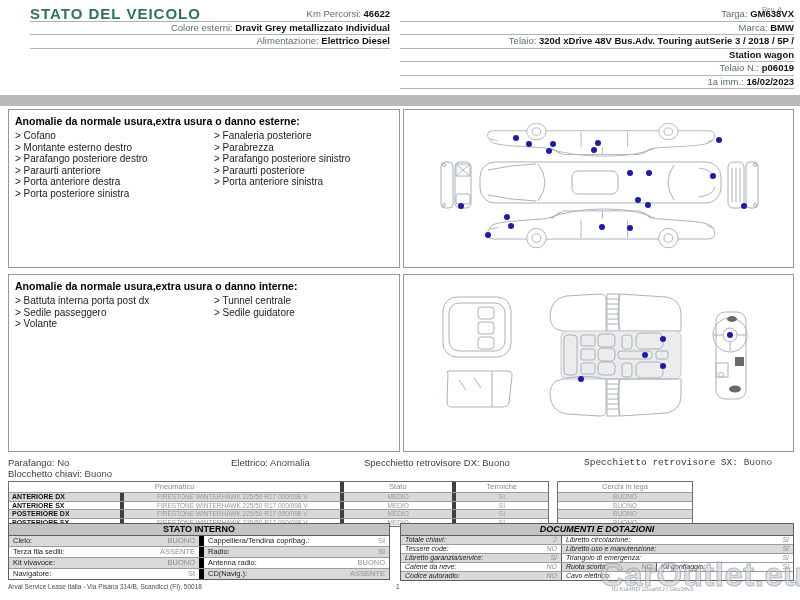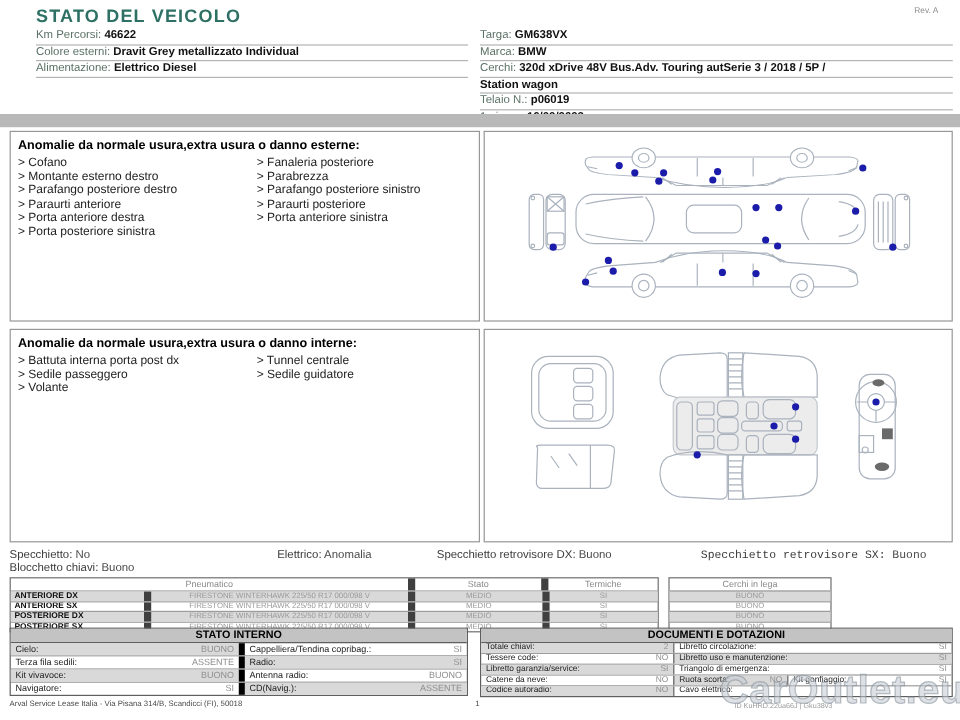--- a/index.html
+++ b/index.html
@@ -2,21 +2,21 @@
 <html style="--accent-teal: #2e7164; --damage-dot: #1c1caa; --diagram-line: #a9b2bd; --row-shade: #d9d9d9; --band-gray: #b9b9b9; --header-cell: #c3c3c3;"><head>
 <meta charset="utf-8">
 <style>
   html,body{margin:0;padding:0;}
   body{font-family:"Liberation Sans","DejaVu Sans",sans-serif;background:#ffffff;}
   #page{position:relative;width:800px;height:600px;background:#fff;overflow:hidden;}
 
   
   #title{position:absolute;left:30px;top:5px;font-size:15px;font-weight:bold;letter-spacing:1px;color:var(--accent-teal,#2e7164);}
   #rev{position:absolute;right:18px;top:6px;font-size:7px;color:#8a8a8a;}
-  .fields{position:absolute;top:24px;}
+  .fields{position:absolute;top:8px;text-align:right;}
   #fields-left{left:30px;width:360px;}
   #fields-right{left:400px;width:394px;}
   .frow{border-bottom:1px solid #b3b3b3;font-size:9.5px;padding:1px 0 1px 0;height:10.5px;line-height:10.5px;white-space:nowrap;overflow:hidden;}
   .flabel{color:#5a7166;}
   .fvalue{font-weight:bold;color:#111;}
 
   
   #band{position:absolute;left:0;top:95px;width:800px;height:11px;background:var(--band-gray,#b9b9b9);}
 
   
@@ -37,35 +37,35 @@
 
   
   #tire-table{position:absolute;left:8px;top:481px;width:786px;display:flex;font-size:6.5px;color:#9a9a9a;}
   .tt-box{border:1px solid #6f6f6f;box-sizing:border-box;}
   #tt-main{width:541px;}
   #tt-spacer{width:8px;}
   #tt-cerchi{width:136px;}
   .trow{display:flex;height:7.5px;line-height:7.5px;border-top:1px solid #9c9c9c;}
   .trow:first-child{border-top:none;}
   .trow-h{height:10px;line-height:10px;color:#8a8a8a;font-size:7.5px;}
-  .tc{box-sizing:border-box;border-left:6px solid #404040;text-align:center;overflow:hidden;white-space:nowrap;}
+  .tc{box-sizing:border-box;border-left:4px solid #404040;text-align:center;overflow:hidden;white-space:nowrap;}
   .tc:first-child{border-left:none;}
   .c-pos{width:132px;text-align:left;font-weight:bold;color:#111;font-size:7px;padding-left:3px;}
   .c-pneu{width:394px;}
   .c-tire{width:262px;}
   .c-stato{width:132px;}
   .c-term{width:114px;}
   .c-cer{width:134px;text-align:center;height:7.5px;line-height:7.5px;border-top:1px solid #9c9c9c;}
   .c-cer:first-child{border-top:none;height:10px;line-height:10px;font-size:7.5px;color:#8a8a8a;}
   .g{background:var(--row-shade,#d9d9d9);}
 
   
   .kv-table{position:absolute;top:523px;border:1px solid #5f5f5f;box-sizing:border-box;}
   #si-table{left:8px;width:382px;}
-  #doc-table{left:400px;width:394px;}
+  #doc-table{left:400px;width:394px;font-style:italic;}
   .kv-head{height:11px;line-height:11px;background:var(--header-cell,#c3c3c3);border-bottom:1px solid #5f5f5f;font-weight:bold;font-size:9px;text-align:center;color:#000;}
   .kvrow{display:flex;border-top:1px solid #9c9c9c;}
   .kvrow:nth-child(2){border-top:none;}
   .si-r{height:10px;line-height:10px;font-size:7.5px;}
   .doc-r{height:8px;line-height:8px;font-size:7px;}
   .half{display:flex;justify-content:space-between;box-sizing:border-box;padding:0 4px;overflow:hidden;white-space:nowrap;}
   .half .lab{color:#222;}
   .half .val{color:#8f8f8f;}
   .si-l{width:190px;}
   .si-rt{width:190px;border-left:5px solid #000000;}
@@ -99,21 +99,21 @@
 
   <div id="fields-left" class="fields">
     <div class="frow"><span class="flabel">Km Percorsi:</span> <span class="fvalue">46622</span></div>
     <div class="frow"><span class="flabel">Colore esterni:</span> <span class="fvalue">Dravit Grey metallizzato Individual</span></div>
     <div class="frow"><span class="flabel">Alimentazione:</span> <span class="fvalue">Elettrico Diesel</span></div>
   </div>
 
   <div id="fields-right" class="fields">
     <div class="frow"><span class="flabel">Targa:</span> <span class="fvalue">GM638VX</span></div>
     <div class="frow"><span class="flabel">Marca:</span> <span class="fvalue">BMW</span></div>
-    <div class="frow"><span class="flabel">Cerchi:</span> <span class="fvalue">320d xDrive 48V Bus.Adv. Touring autSerie 3 / 2018 / 5P /</span></div>
+    <div class="frow"><span class="flabel">Telaio:</span> <span class="fvalue">320d xDrive 48V Bus.Adv. Touring autSerie 3 / 2018 / 5P /</span></div>
     <div class="frow"><span class="flabel"></span><span class="fvalue">Station wagon</span></div>
     <div class="frow"><span class="flabel">Telaio N.:</span> <span class="fvalue">p06019</span></div>
     <div class="frow"><span class="flabel">1a imm.:</span> <span class="fvalue">16/02/2023</span></div>
   </div>
 
   <div id="band"></div>
 
   <div id="ext-panel" class="panel">
     <div class="anom-title">Anomalie da normale usura,extra usura o danno esterne:</div>
     <div class="anom-cols">
@@ -277,21 +277,21 @@
       <g>
         <circle class="dot" cx="259" cy="64" r="3"></circle>
         <circle class="dot" cx="241" cy="80" r="3"></circle>
         <circle class="dot" cx="259" cy="91" r="3"></circle>
         <circle class="dot" cx="177" cy="104" r="3"></circle>
         <circle class="dot" cx="326" cy="60" r="3"></circle>
       </g>
     </svg>
   </div>
 
-  <div class="sum" style="left:8px;top:457px;"><span>Specchietto:</span> <span class="v">No</span></div>
+  <div class="sum" style="left:8px;top:457px;"><span>Parafango:</span> <span class="v">No</span></div>
   <div class="sum" style="left:231px;top:457px;"><span>Elettrico:</span> <span class="v">Anomalia</span></div>
   <div class="sum" style="left:364px;top:457px;"><span>Specchietto retrovisore DX:</span> <span class="v">Buono</span></div>
   <div class="sum" style="left:584px;top:457px;font-family:Liberation Mono, monospace;"><span>Specchietto retrovisore SX:</span> <span class="v">Buono</span></div>
   <div class="sum" style="left:8px;top:468px;"><span>Blocchetto chiavi:</span> <span class="v">Buono</span></div>
 
   <div id="tire-table">
     <div id="tt-main" class="tt-box">
       <div class="trow trow-h">
         <div class="tc c-pneu">Pneumatico</div>
         <div class="tc c-stato">Stato</div>

